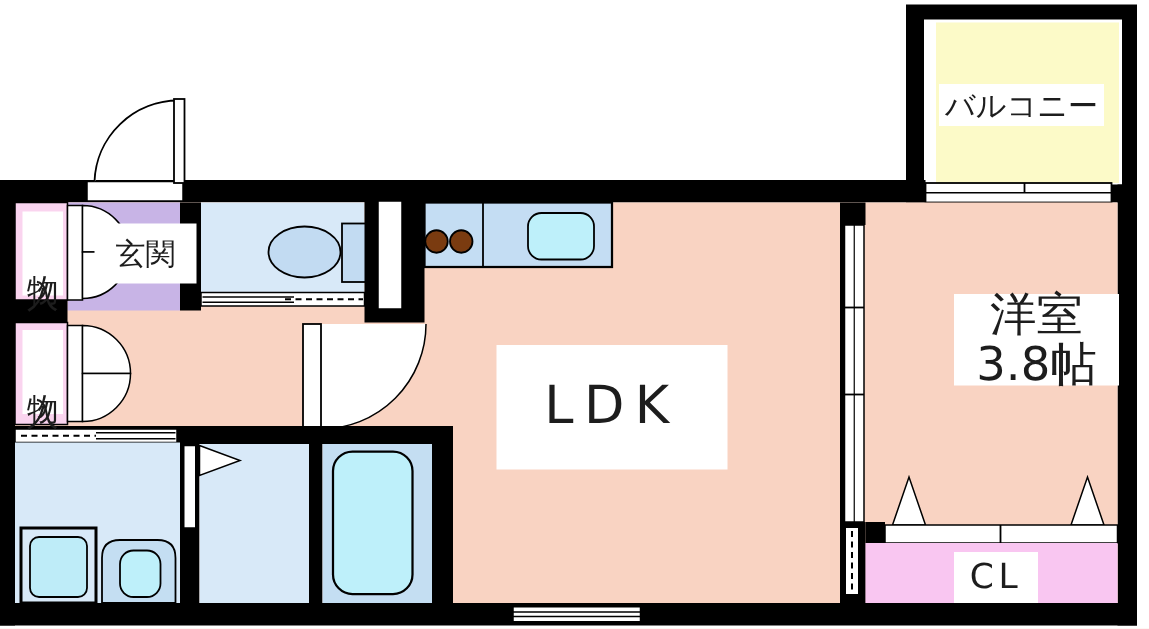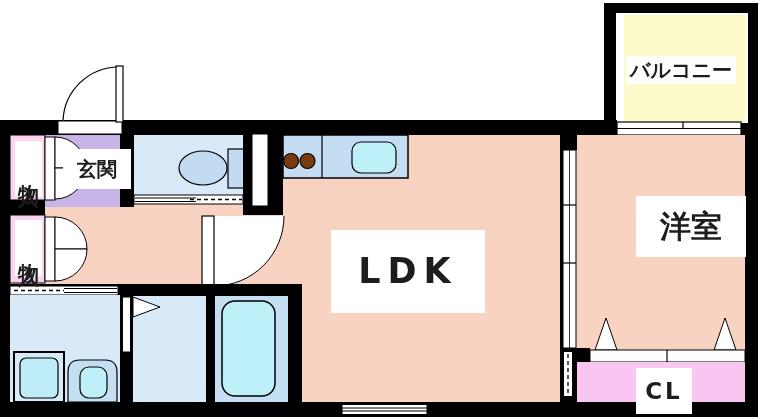--- a/index.html
+++ b/index.html
@@ -1,21 +1,21 @@
 <!DOCTYPE html>
 <html><head>
 <meta charset="utf-8">
 <style>
   html,body{margin:0;padding:0;background:#fff;}
   #plan{position:relative;width:766px;height:419px;background:#fff;overflow:hidden;
         font-family:"DejaVu Sans","Liberation Sans",sans-serif;}
   #plan svg{position:absolute;left:0;top:0;}
   .lbl{position:absolute;background:#fff;color:#1d1d1d;display:flex;
        align-items:center;justify-content:center;text-align:center;
-       line-height:1.05;white-space:nowrap;font-weight:bold;}
+       line-height:1.05;white-space:nowrap;}
   .lbl .sub{display:block;}
   .vtext{writing-mode:vertical-rl;text-orientation:upright;letter-spacing:2px;}
   .two-line{flex-direction:column;}
 </style>
 </head>
 <body>
 
 <div id="plan">
 <svg width="766" height="419" viewBox="0 0 766 419">
 
@@ -161,18 +161,19 @@
   <div class="lbl vtext" style="left:15px;top:141px;width:27px;height:56px;font-size:21px;">物入</div>
   <div class="lbl" style="left:63px;top:149px;width:68px;height:40px;font-size:20px;">玄関</div>
   <div class="lbl vtext" style="left:15px;top:220px;width:27px;height:56px;font-size:21px;">物入</div>
 
   <div class="lbl two-line" style="left:331px;top:230px;width:154px;height:83px;">
     <span class="sub" style="font-size:35px;letter-spacing:7px;">LDK</span>
   </div>
 
   <div class="lbl two-line" style="left:612px;top:196px;width:110px;height:61px;margin-left:24px;">
     <span class="sub" style="font-size:31px;">洋室</span>
+    <span class="sub" style="font-size:31px;">3.8帖</span>
   </div>
 
   <div class="lbl" style="left:626px;top:56px;width:110px;height:28px;font-size:20px;">バルコニー</div>
 
-  <div class="lbl" style="left:636px;top:368px;width:56px;height:46px;font-size:23px;letter-spacing:3px;">CL</div>
+  <div class="lbl" style="left:636px;top:368px;width:56px;height:34px;font-size:23px;letter-spacing:3px;">CL</div>
 </div>
 
 </body></html>

